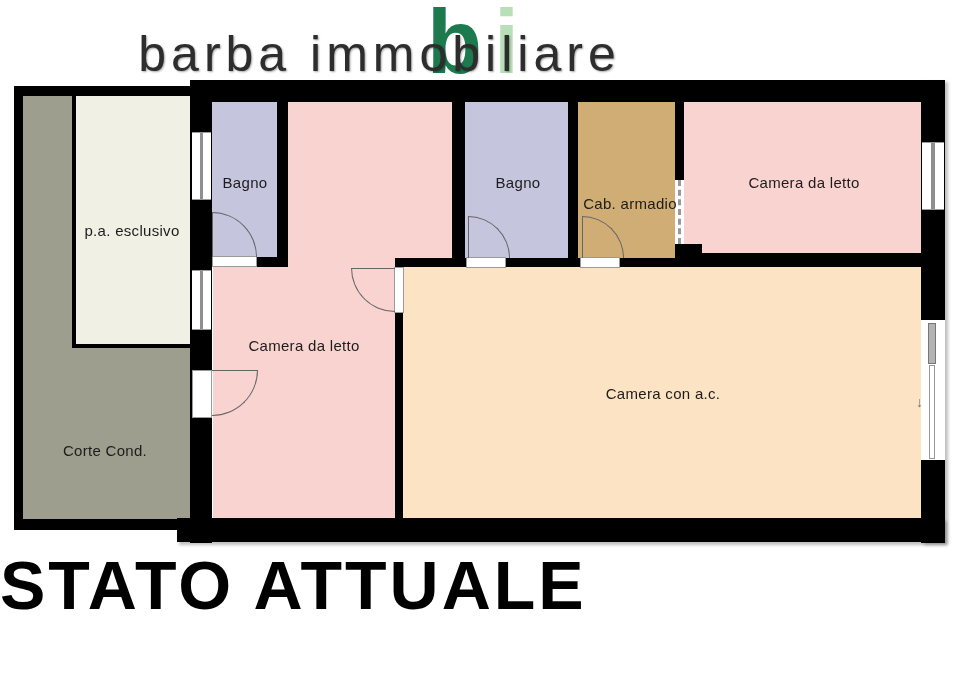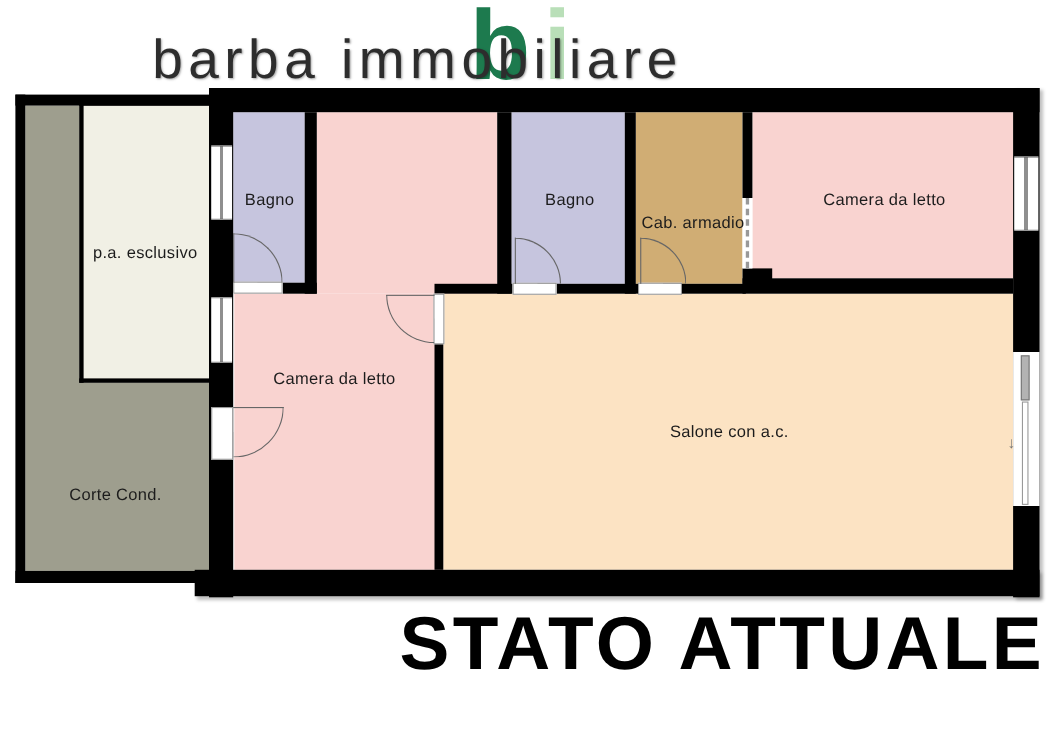--- a/index.html
+++ b/index.html
@@ -15,21 +15,21 @@
   .arc-tr{border-top-width:1px;border-right-width:1px;border-radius:0 100% 0 0;}
   .arc-br{border-bottom-width:1px;border-right-width:1px;border-radius:0 0 100% 0;}
   .arc-bl{border-bottom-width:1px;border-left-width:1px;border-radius:0 0 0 100%;}
   .leaf{position:absolute;background:#666;}
   .lbl{position:absolute;transform:translate(-50%,-50%);font-size:15px;color:#1c1c1c;
        white-space:nowrap;letter-spacing:0.3px;}
   .mono{position:absolute;font-weight:bold;font-size:90px;line-height:105px;z-index:1;}
   #logo-text{position:absolute;left:0;top:28px;width:759px;text-align:center;z-index:2;
        font-size:50px;line-height:52px;letter-spacing:5px;color:#2d2d2d;
        text-shadow:1px 1px 2px rgba(0,0,0,0.35);}
-  #plan-title{position:absolute;left:0;top:550px;width:950px;text-align:right;
+  #plan-title{position:absolute;left:0;top:550px;width:950px;text-align:left;
        font-size:68px;line-height:70px;font-weight:bold;letter-spacing:3px;color:#000;}
   .shadow-r{box-shadow:3px 2px 3px rgba(0,0,0,0.25);}
   .shadow-b{box-shadow:2px 3px 3px rgba(0,0,0,0.25);}
   .dash-line{position:absolute;left:3px;top:0;bottom:0;width:0;border-left:3px dashed #999;}
 </style>
 </head>
 <body>
 
 <div id="page">
 
@@ -105,20 +105,20 @@
     <div class="leaf" style="left:212px;top:370px;width:46px;height:1px;"></div>
 
     <div class="arc arc-bl" style="left:351px;top:268px;width:44px;height:44px;"></div>
     <div class="leaf" style="left:351px;top:268px;width:44px;height:1px;"></div>
 
     <div class="lbl" style="left:245px;top:182px;">Bagno</div>
     <div class="lbl" style="left:518px;top:182px;">Bagno</div>
     <div class="lbl" style="left:630px;top:203px;">Cab. armadio</div>
     <div class="lbl" style="left:804px;top:182px;">Camera da letto</div>
     <div class="lbl" style="left:304px;top:345px;">Camera da letto</div>
-    <div class="lbl" style="left:663px;top:393px;">Salone con a.c.</div>
+    <div class="lbl" style="left:663px;top:393px;">Camera con a.c.</div>
     <div class="lbl" style="left:132px;top:230px;">p.a. esclusivo</div>
     <div class="lbl" style="left:105px;top:450px;">Corte Cond.</div>
   </div>
 
   <div id="plan-title">STATO ATTUALE</div>
 
 </div>
 
 </body></html>

